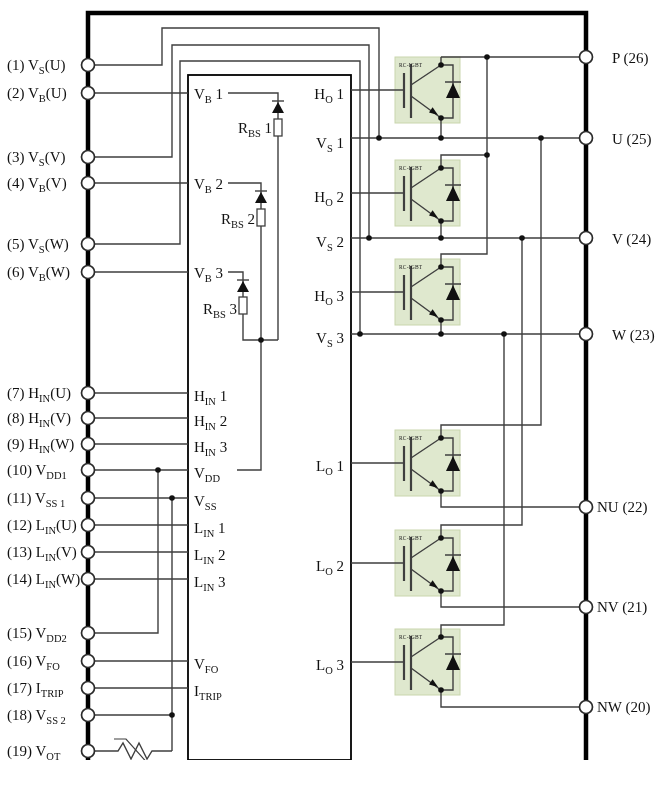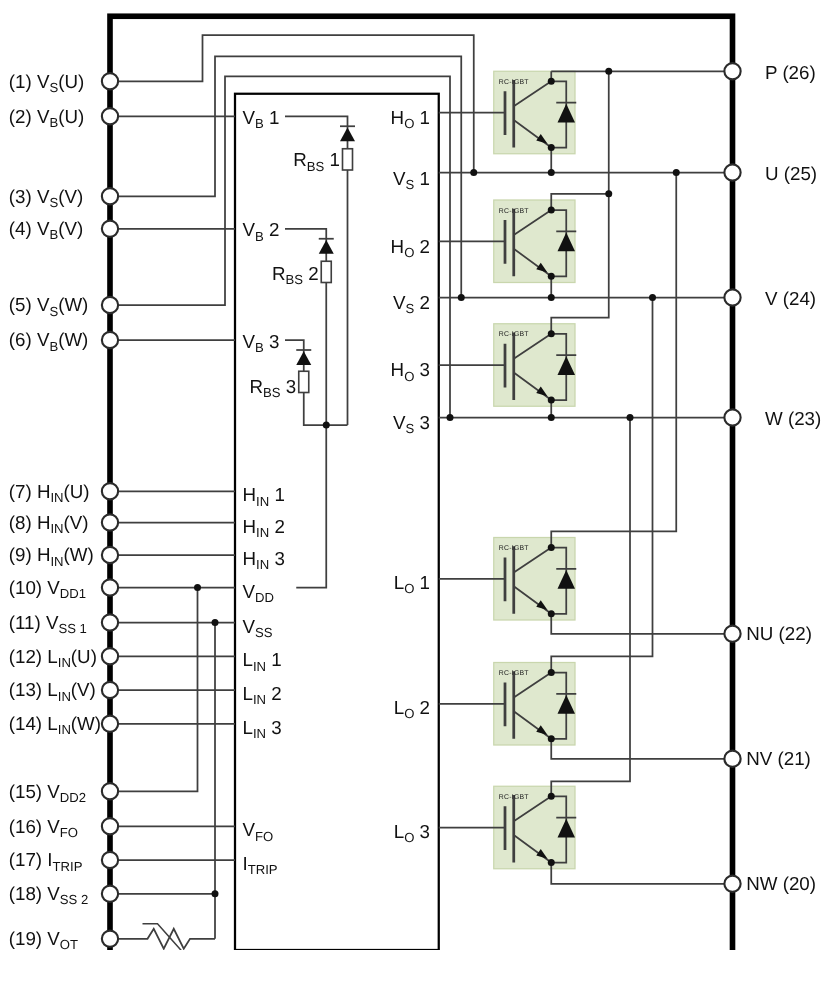--- a/index.html
+++ b/index.html
@@ -1,16 +1,16 @@
 <!DOCTYPE html>
 <html><head>
 <meta charset="utf-8">
 <style>
   html,body{margin:0;padding:0;background:#ffffff;}
-  .stage{position:relative;width:663px;height:760px;background:#fff;font-family:Liberation Sans, sans-serif;}
+  .stage{position:relative;width:663px;height:760px;background:#fff;font-family:Liberation Serif, serif;}
   svg{display:block;}
   .w{fill:none;stroke-width:1.4;}
   .w2{fill:none;stroke-width:2.2;}
   .thin{fill:none;stroke-width:1.2;}
   .pin{fill:#ffffff;stroke:#2b2b2b;stroke-width:1.7;}
   .dot{fill:#111111;stroke:none;}
   .blk{fill:#111111;stroke:none;}
   .res{fill:#ffffff;stroke:#3f3f3f;stroke-width:1.3;}
   .igbt-box{stroke-width:1;}
   .lbl{font-size:15px;fill:#111111;}

